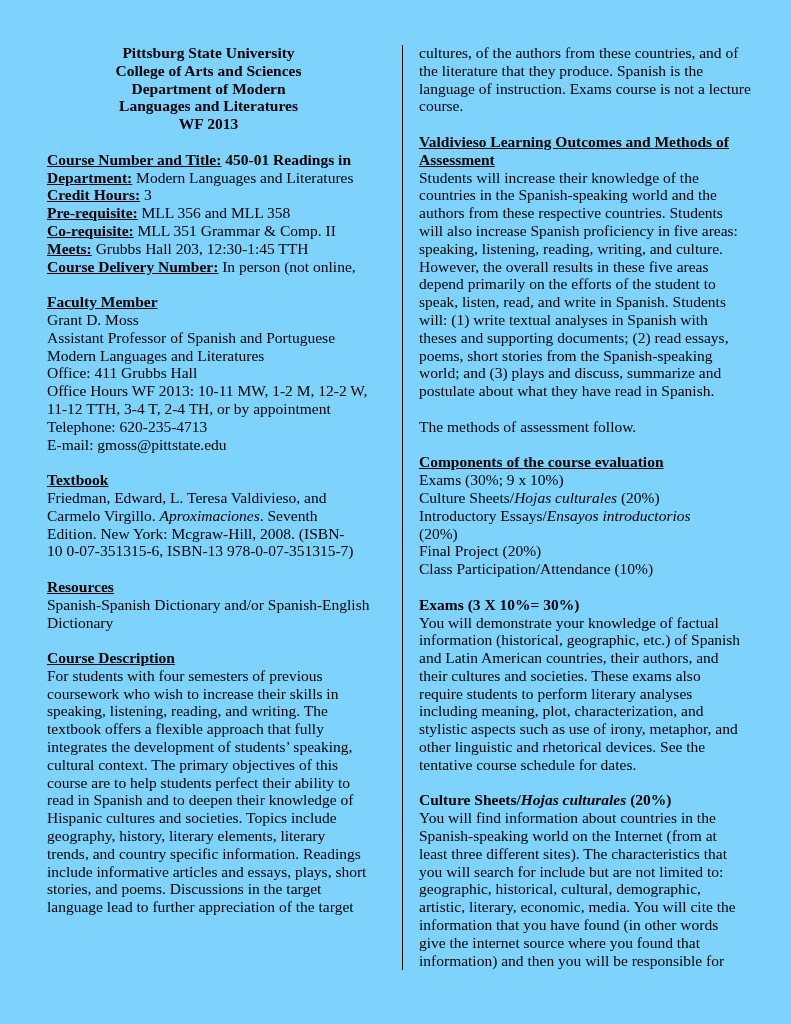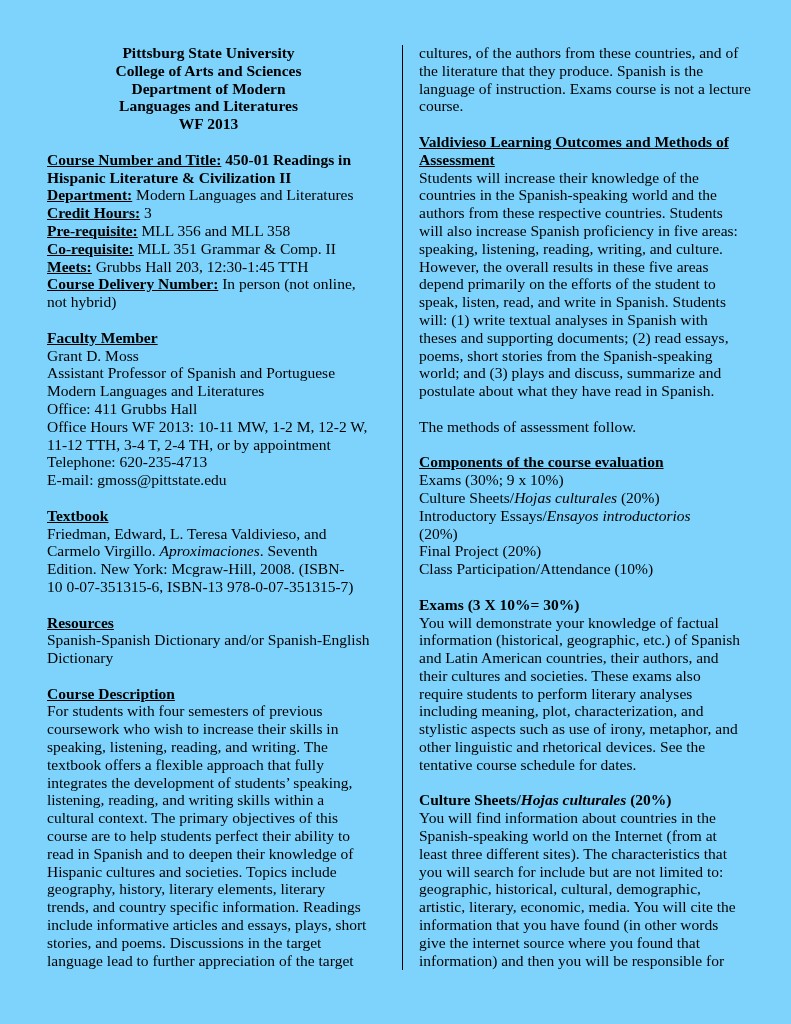--- a/index.html
+++ b/index.html
@@ -49,28 +49,26 @@
   <div class="column column-left">
       <div class="block center">
         <div class="line"><span class="b">Pittsburg State University</span></div>
         <div class="line"><span class="b">College of Arts and Sciences</span></div>
         <div class="line"><span class="b">Department of Modern</span></div>
         <div class="line"><span class="b">Languages and Literatures</span></div>
         <div class="line"><span class="b">WF 2013</span></div>
       </div>
       <div class="block">
         <div class="line"><span class="b u">Course Number and Title:</span><span class="b"> 450-01 Readings in</span></div>
-        <div class="line"><span class="b">Hispanic Literature &amp; Civilization II</span></div>
         <div class="line"><span class="b u">Department:</span><span> Modern Languages and Literatures</span></div>
         <div class="line"><span class="b u">Credit Hours:</span><span> 3</span></div>
         <div class="line"><span class="b u">Pre-requisite:</span><span> MLL 356 and MLL 358</span></div>
         <div class="line"><span class="b u">Co-requisite:</span><span> MLL 351 Grammar &amp; Comp. II</span></div>
         <div class="line"><span class="b u">Meets:</span><span> Grubbs Hall 203, 12:30-1:45 TTH</span></div>
         <div class="line"><span class="b u">Course Delivery Number:</span><span> In person (not online,</span></div>
-        <div class="line"><span>not hybrid)</span></div>
       </div>
       <div class="block">
         <div class="line"><span class="b u">Faculty Member</span></div>
         <div class="line"><span>Grant D. Moss</span></div>
         <div class="line"><span>Assistant Professor of Spanish and Portuguese</span></div>
         <div class="line"><span>Modern Languages and Literatures</span></div>
         <div class="line"><span>Office: 411 Grubbs Hall</span></div>
         <div class="line"><span>Office Hours WF 2013: 10-11 MW, 1-2 M, 12-2 W,</span></div>
         <div class="line"><span>11-12 TTH, 3-4 T, 2-4 TH, or by appointment</span></div>
         <div class="line"><span>Telephone: 620-235-4713</span></div>
@@ -88,21 +86,20 @@
         <div class="line"><span>Spanish-Spanish Dictionary and/or Spanish-English</span></div>
         <div class="line"><span>Dictionary</span></div>
       </div>
       <div class="block">
         <div class="line"><span class="b u">Course Description</span></div>
         <div class="line"><span>For students with four semesters of previous</span></div>
         <div class="line"><span>coursework who wish to increase their skills in</span></div>
         <div class="line"><span>speaking, listening, reading, and writing. The</span></div>
         <div class="line"><span>textbook offers a flexible approach that fully</span></div>
         <div class="line"><span>integrates the development of students’ speaking,</span></div>
-        <div class="line"><span>listening, reading, and writing skills within a</span></div>
         <div class="line"><span>cultural context. The primary objectives of this</span></div>
         <div class="line"><span>course are to help students perfect their ability to</span></div>
         <div class="line"><span>read in Spanish and to deepen their knowledge of</span></div>
         <div class="line"><span>Hispanic cultures and societies. Topics include</span></div>
         <div class="line"><span>geography, history, literary elements, literary</span></div>
         <div class="line"><span>trends, and country specific information. Readings</span></div>
         <div class="line"><span>include informative articles and essays, plays, short</span></div>
         <div class="line"><span>stories, and poems. Discussions in the target</span></div>
         <div class="line"><span>language lead to further appreciation of the target</span></div>
       </div>

